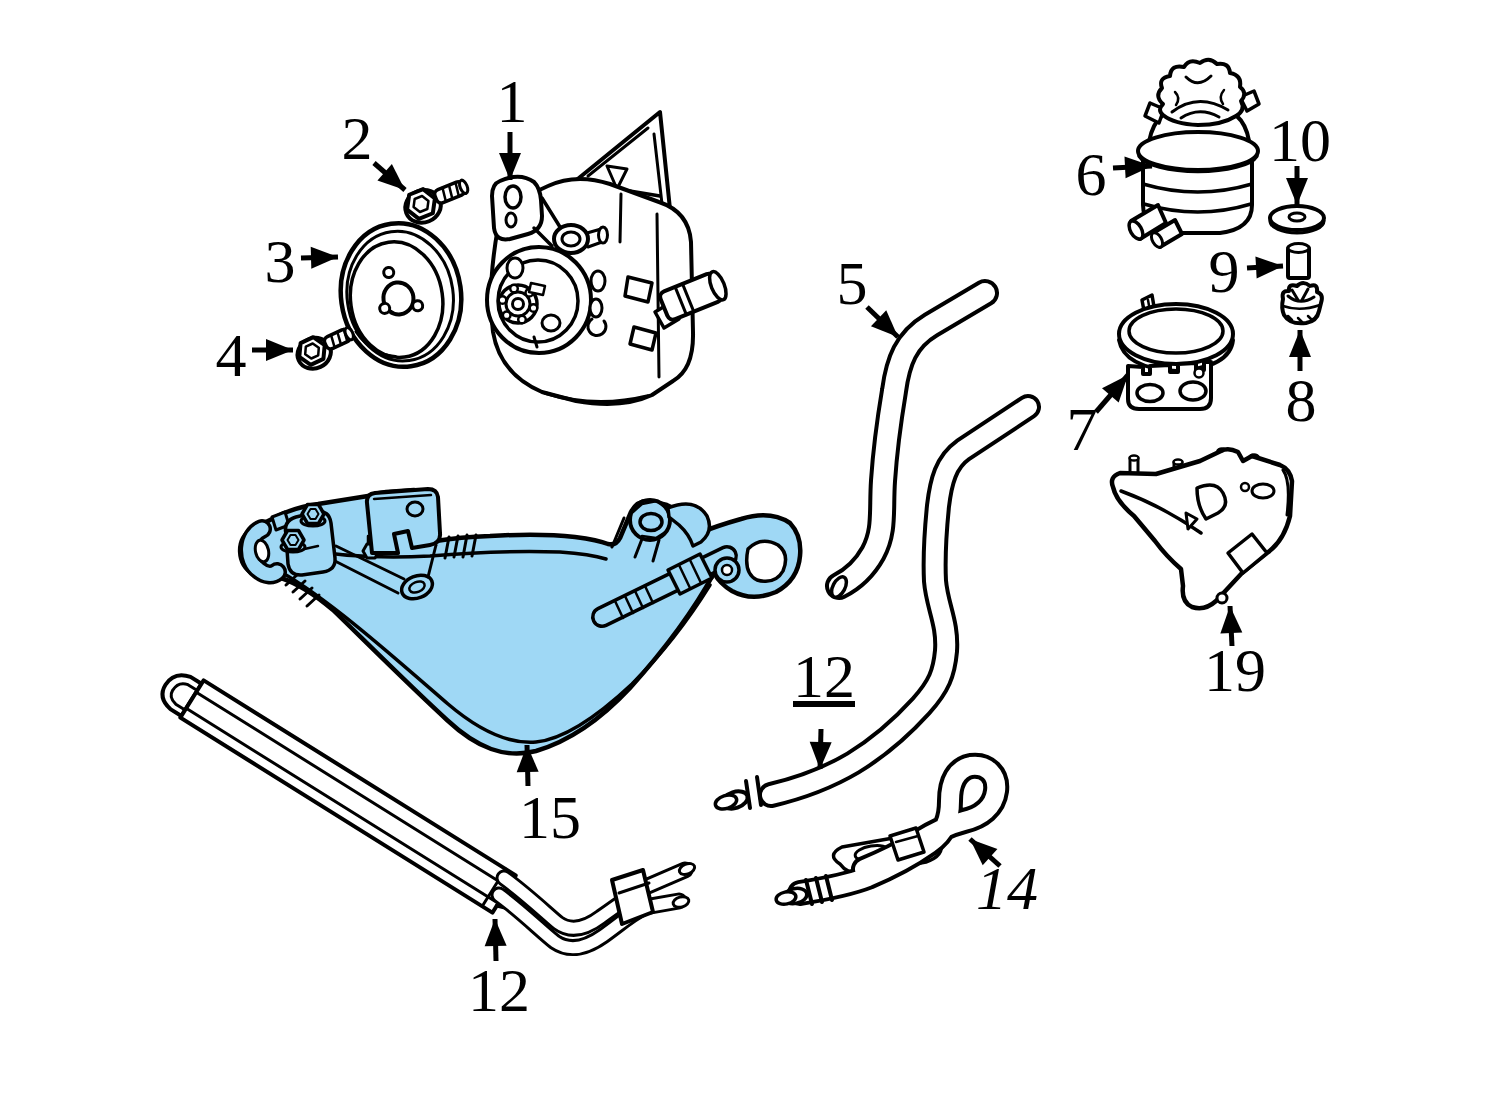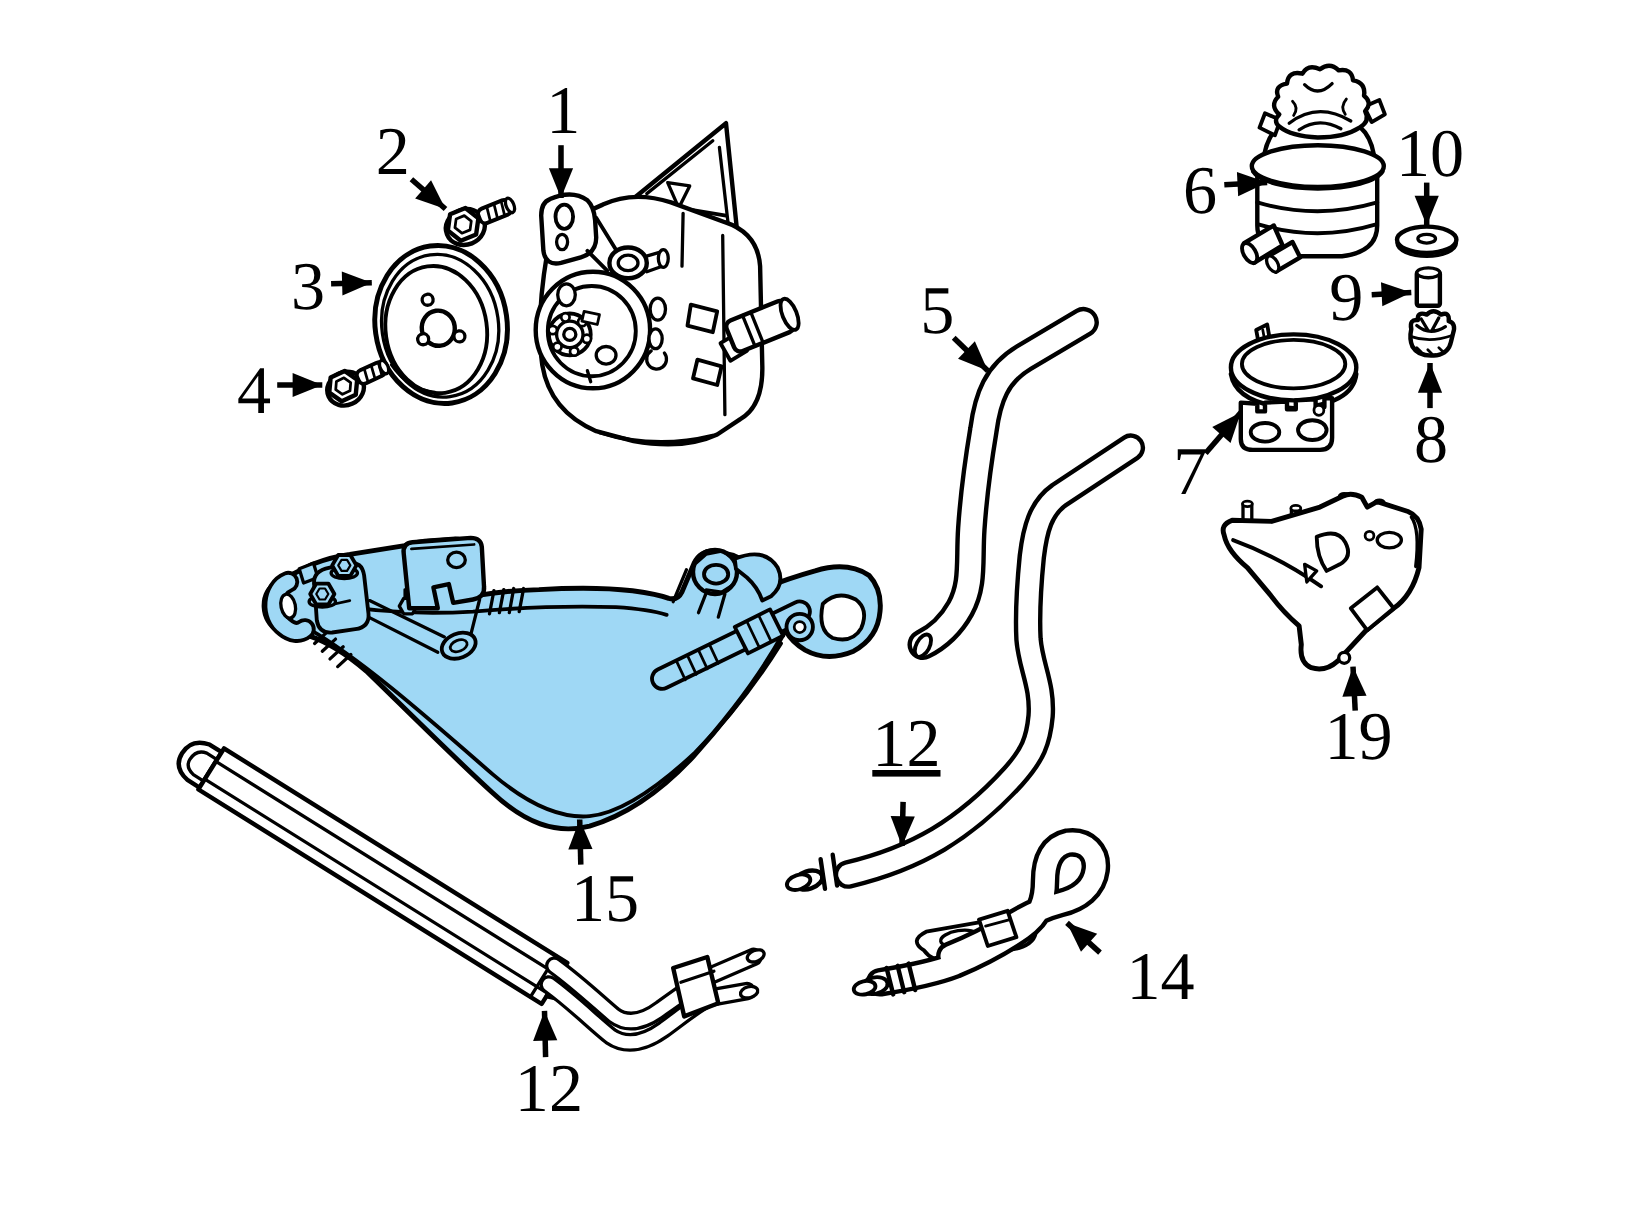--- a/index.html
+++ b/index.html
@@ -279,15 +279,15 @@
   <div class="callout" style="left: 231px; top: 355px;">4</div>
   <div class="callout" style="left: 852px; top: 283px;">5</div>
   <div class="callout" style="left: 1091px; top: 174px;">6</div>
   <div class="callout" style="left: 1082px; top: 429px;">7</div>
   <div class="callout" style="left: 1301px; top: 400px;">8</div>
   <div class="callout" style="left: 1224px; top: 271px;">9</div>
   <div class="callout" style="left: 1300px; top: 140px;">10</div>
   <div class="callout" style="left: 1235px; top: 670px;">19</div>
   <div class="callout" style="left: 824px; top: 676px; text-decoration: underline;">12</div>
   <div class="callout" style="left: 499px; top: 990px;">12</div>
-  <div class="callout" style="left: 1055px; top: 888px;">14</div>
+  <div class="callout" style="left: 1007px; top: 888px; font-style: italic;">14</div>
   <div class="callout" style="left: 550px; top: 817px;">15</div>
 </div>
 
 </body></html>

